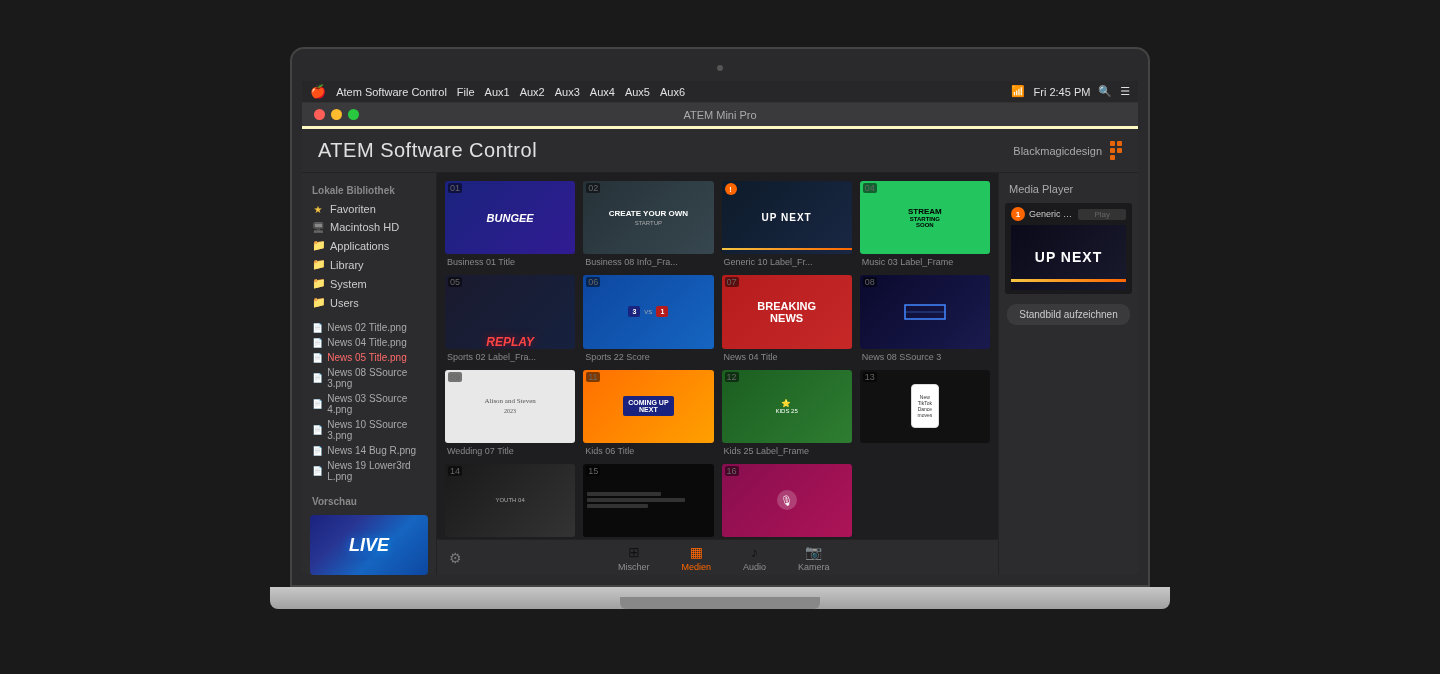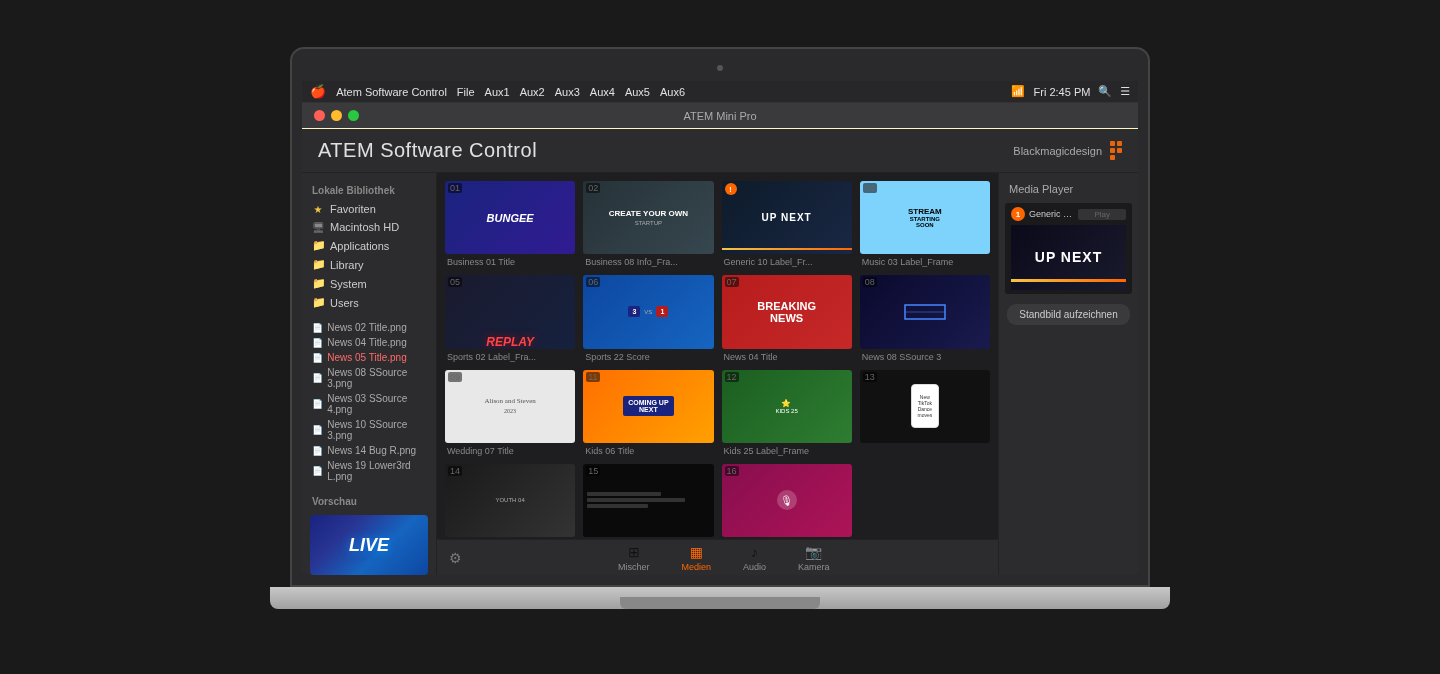--- a/index.html
+++ b/index.html
@@ -97,21 +97,21 @@
       flex-direction: column;
     }
 
     
     .title-bar {
       height: 26px;
       background: #3a3a3c;
       display: flex;
       align-items: center;
       padding: 0 12px;
-      border-bottom: 1px solid #fef9c3;
+      border-bottom: 3px solid #fef9c3;
       position: relative;
     }
     .traffic-lights {
       display: flex;
       gap: 6px;
       position: absolute;
       left: 12px;
     }
     .tl { width: 11px; height: 11px; border-radius: 50%; }
     .tl-red { background: #ff5f57; }
@@ -519,21 +519,21 @@
       width: calc(100% - 16px);
     }
 
     
     ::-webkit-scrollbar { width: 4px; height: 4px; }
     ::-webkit-scrollbar-track { background: transparent; }
     ::-webkit-scrollbar-thumb { background: #555; border-radius: 2px; }
 
     
     .t-stream-inner {
-      background: #7dd3fc;
+      background: #22c55e;
       width: 100%;
       height: 100%;
       display: flex;
       flex-direction: column;
       align-items: center;
       justify-content: center;
       font-size: 6px;
       font-weight: 900;
       color: #000;
       text-align: center;

